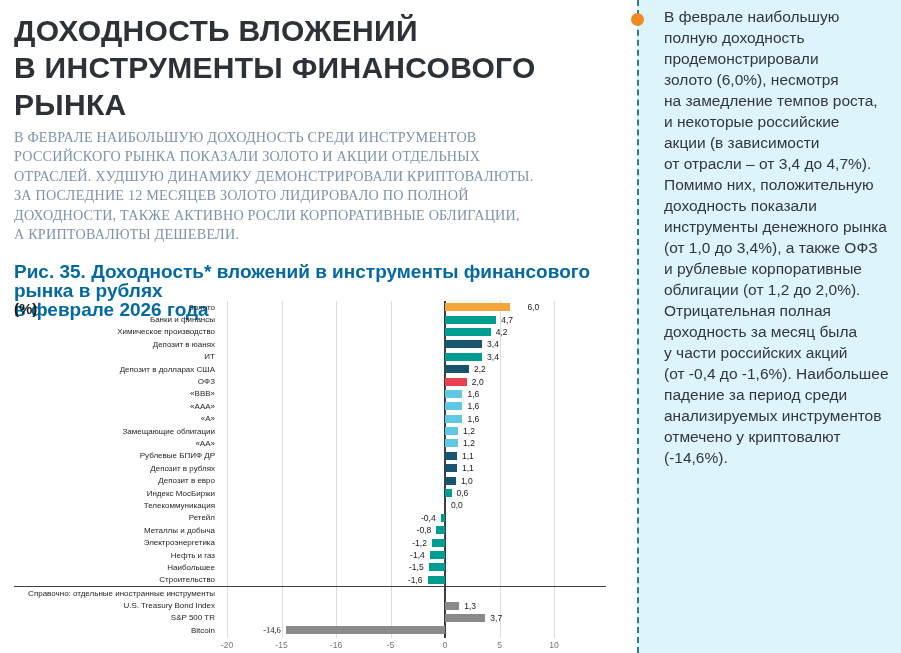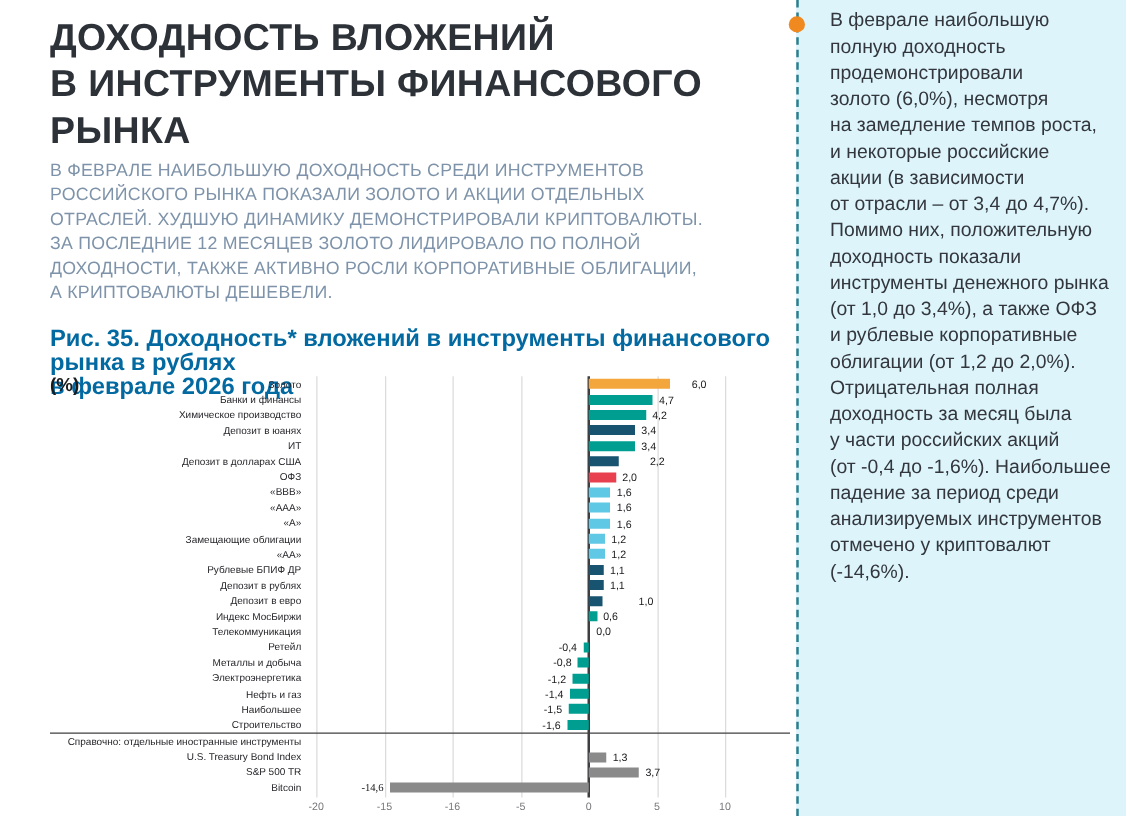--- a/index.html
+++ b/index.html
@@ -1,29 +1,29 @@
 <!DOCTYPE html>
 <html><head>
 <meta charset="utf-8">
 <style>
   html,body{margin:0;padding:0;}
   body{
     width:901px;height:653px;position:relative;overflow:hidden;
     background:#ffffff;font-family:"Liberation Sans", sans-serif;
   }
-  .main{position:absolute;left:40px;top:0;width:600px;height:653px;}
+  .main{position:absolute;left:14px;top:0;width:600px;height:653px;}
   .title{
     position:absolute;top:12px;left:0;margin:0;
     font-size:30px;line-height:37px;font-weight:bold;color:#2D3138;
     letter-spacing:0.3px;white-space:pre-line;
   }
   .intro{
     position:absolute;top:128px;left:0;margin:0;
     font-size:14.2px;line-height:19.4px;color:#7E93A9;
-    letter-spacing:0.2px;white-space:pre-line;
+    letter-spacing:0.2px;white-space:pre-line;font-family:Liberation Serif, serif;
   }
   .caption{
     position:absolute;top:262px;left:0;margin:0;
     font-size:19px;line-height:19px;font-weight:bold;color:#0369a1;
     white-space:pre-line;
   }
   .unit{
     position:absolute;top:299px;left:0;margin:0;
     font-size:15px;line-height:19px;font-weight:bold;color:#1B1B1B;
   }
@@ -129,21 +129,21 @@
           <div class="clabel">ИТ</div>
           <div class="cplot">
             <div class="cbar" style="background: rgb(0, 158, 144); left: 223px; width: 37.06px;"></div>
             <div class="cval" style="left: 265.06px;">3,4</div>
           </div>
         </div>
         <div class="crow">
           <div class="clabel">Депозит в долларах США</div>
           <div class="cplot">
             <div class="cbar" style="background: rgb(24, 83, 111); left: 223px; width: 23.98px;"></div>
-            <div class="cval" style="left: 251.98px; margin-left: 20px;">2,2</div>
+            <div class="cval" style="left: 251.98px;">2,2</div>
           </div>
         </div>
         <div class="crow">
           <div class="clabel">ОФЗ</div>
           <div class="cplot">
             <div class="cbar" style="background: rgb(233, 64, 79); left: 223px; width: 21.8px;"></div>
             <div class="cval" style="left: 249.8px;">2,0</div>
           </div>
         </div>
         <div class="crow">
@@ -192,21 +192,21 @@
           <div class="clabel">Депозит в рублях</div>
           <div class="cplot">
             <div class="cbar" style="background: rgb(24, 83, 111); left: 223px; width: 11.99px;"></div>
             <div class="cval" style="left: 239.99px;">1,1</div>
           </div>
         </div>
         <div class="crow">
           <div class="clabel">Депозит в евро</div>
           <div class="cplot">
             <div class="cbar" style="background: rgb(24, 83, 111); left: 223px; width: 10.9px;"></div>
-            <div class="cval" style="left: 238.9px; margin-left: 24px;">1,0</div>
+            <div class="cval" style="left: 238.9px;">1,0</div>
           </div>
         </div>
         <div class="crow">
           <div class="clabel">Индекс МосБиржи</div>
           <div class="cplot">
             <div class="cbar" style="background: rgb(0, 158, 144); left: 223px; width: 6.54px;"></div>
             <div class="cval" style="left: 234.54px;">0,6</div>
           </div>
         </div>
         <div class="crow">

